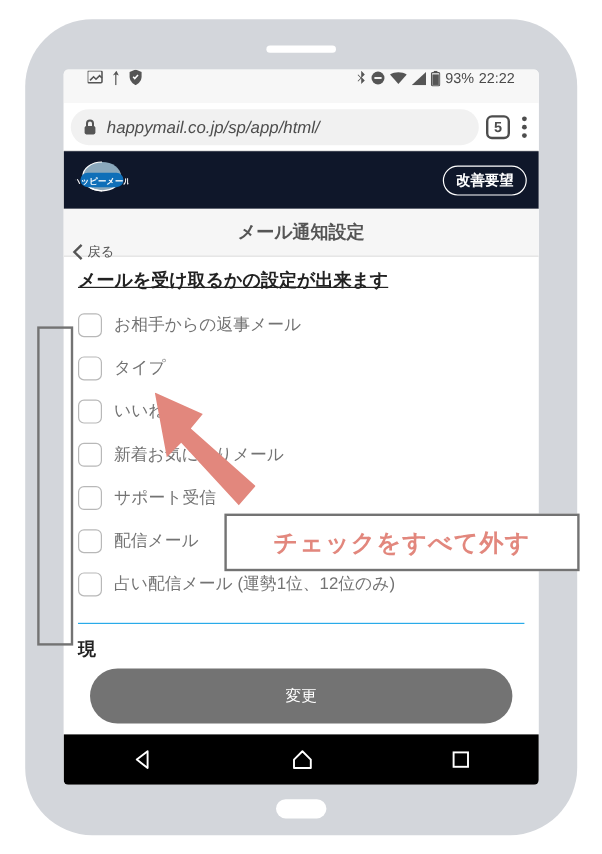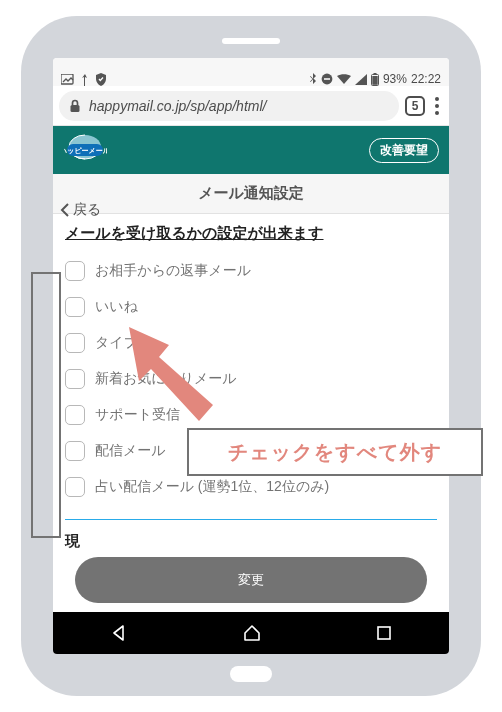--- a/index.html
+++ b/index.html
@@ -28,22 +28,22 @@
     width: 100%; height: 100%;
     background: #fff;
     border-radius: 4px;
     overflow: hidden;
     display: flex; flex-direction: column;
     position: relative;
   }
   
   .status-bar {
     height: 28px; background: #f7f7f7;
-    display: flex; align-items: flex-end; justify-content: space-between;
-    padding: 0 8px; font-size: 12px; color: #4a4a4a;
+    display: flex; align-items: flex-start; justify-content: space-between;
+    padding: 0 20px; font-size: 12px; color: #4a4a4a;
   }
   .status-left, .status-right { display: flex; align-items: center; gap: 5px; }
   .status-right { gap: 4px; }
   .ic { display: inline-flex; }
   
   .browser-bar {
     height: 40px; background: #fff;
     border-bottom: 1px solid #e6e6e6;
     display: flex; align-items: center; padding: 0 6px; gap: 6px;
   }
@@ -55,40 +55,40 @@
   .url-text { flex:1; overflow:hidden; text-overflow: ellipsis; font-style: italic; }
   .tab-count {
     width: 20px; height: 20px; border: 2px solid #4d4d4d; border-radius: 5px;
     display: flex; align-items: center; justify-content: center;
     font-size: 12px; font-weight: 700; color: #4d4d4d;
   }
   .kebab { display:flex; flex-direction:column; gap:3px; padding:4px; }
   .kebab span { width:4px; height:4px; background:#4d4d4d; border-radius:50%; }
   
   .app-header {
-    height: 48px; background: #0f766e;
+    height: 48px; background: #0f172a;
     display:flex; align-items:center; justify-content:space-between;
     padding: 0 10px;
   }
   .logo-badge {
     display:flex; align-items:center;
     font-size:10px; color:#fff; font-weight:700;
     position:relative;
   }
   .improve-btn {
     border:1.5px solid #fff; color:#fff; background:transparent;
     padding: 3px 10px; border-radius: 14px; font-size: 12px; font-weight:700;
   }
   
   .sub-header {
     height: 40px; background:#f6f6f6; border-bottom:1px solid #e2e2e2;
     display:flex; align-items:center; position:relative;
     color:#555;
   }
-  .back-link { display:flex; align-items:center; gap:2px; font-size:14px; padding-left:6px;margin-top:33px; }
+  .back-link { display:flex; gap:2px; font-size:11px; padding-left:6px;margin-top:33px; }
   .sub-title { position:absolute; left:50%; transform:translateX(-50%); font-size:15px; font-weight:700; }
   
   .content { flex:1; padding: 10px 12px 0 12px; overflow:hidden; position:relative; }
   .heading { font-size:15px; font-weight:700; color:#222; margin-bottom:10px;text-decoration:underline; }
   .option-row { display:flex; align-items:center; gap:10px; height:36px; font-size:14px; color:#737373; }
   .cb {
     width:20px; height:20px; border:1.5px solid #b8b8b8; border-radius:5px; background:#fff;
     flex-shrink:0;
   }
   .section2 { margin-top:14px; font-size:15px; font-weight:700; color:#222; border-top:1px solid #29abe9; padding-top:12px;}
@@ -223,25 +223,25 @@
 
     <div class="content">
       <div class="heading">メールを受け取るかの設定が出来ます</div>
 
       <div class="option-row">
         <div class="cb"></div>
         <span>お相手からの返事メール</span>
       </div>
       <div class="option-row">
         <div class="cb"></div>
+        <span>タイプ</span>
+      </div>
+      <div class="option-row">
+        <div class="cb"></div>
         <span>いいね</span>
-      </div>
-      <div class="option-row">
-        <div class="cb"></div>
-        <span>タイプ</span>
       </div>
       <div class="option-row">
         <div class="cb"></div>
         <span>新着お気に入りメール</span>
       </div>
       <div class="option-row">
         <div class="cb"></div>
         <span>サポート受信</span>
       </div>
       <div class="option-row">

